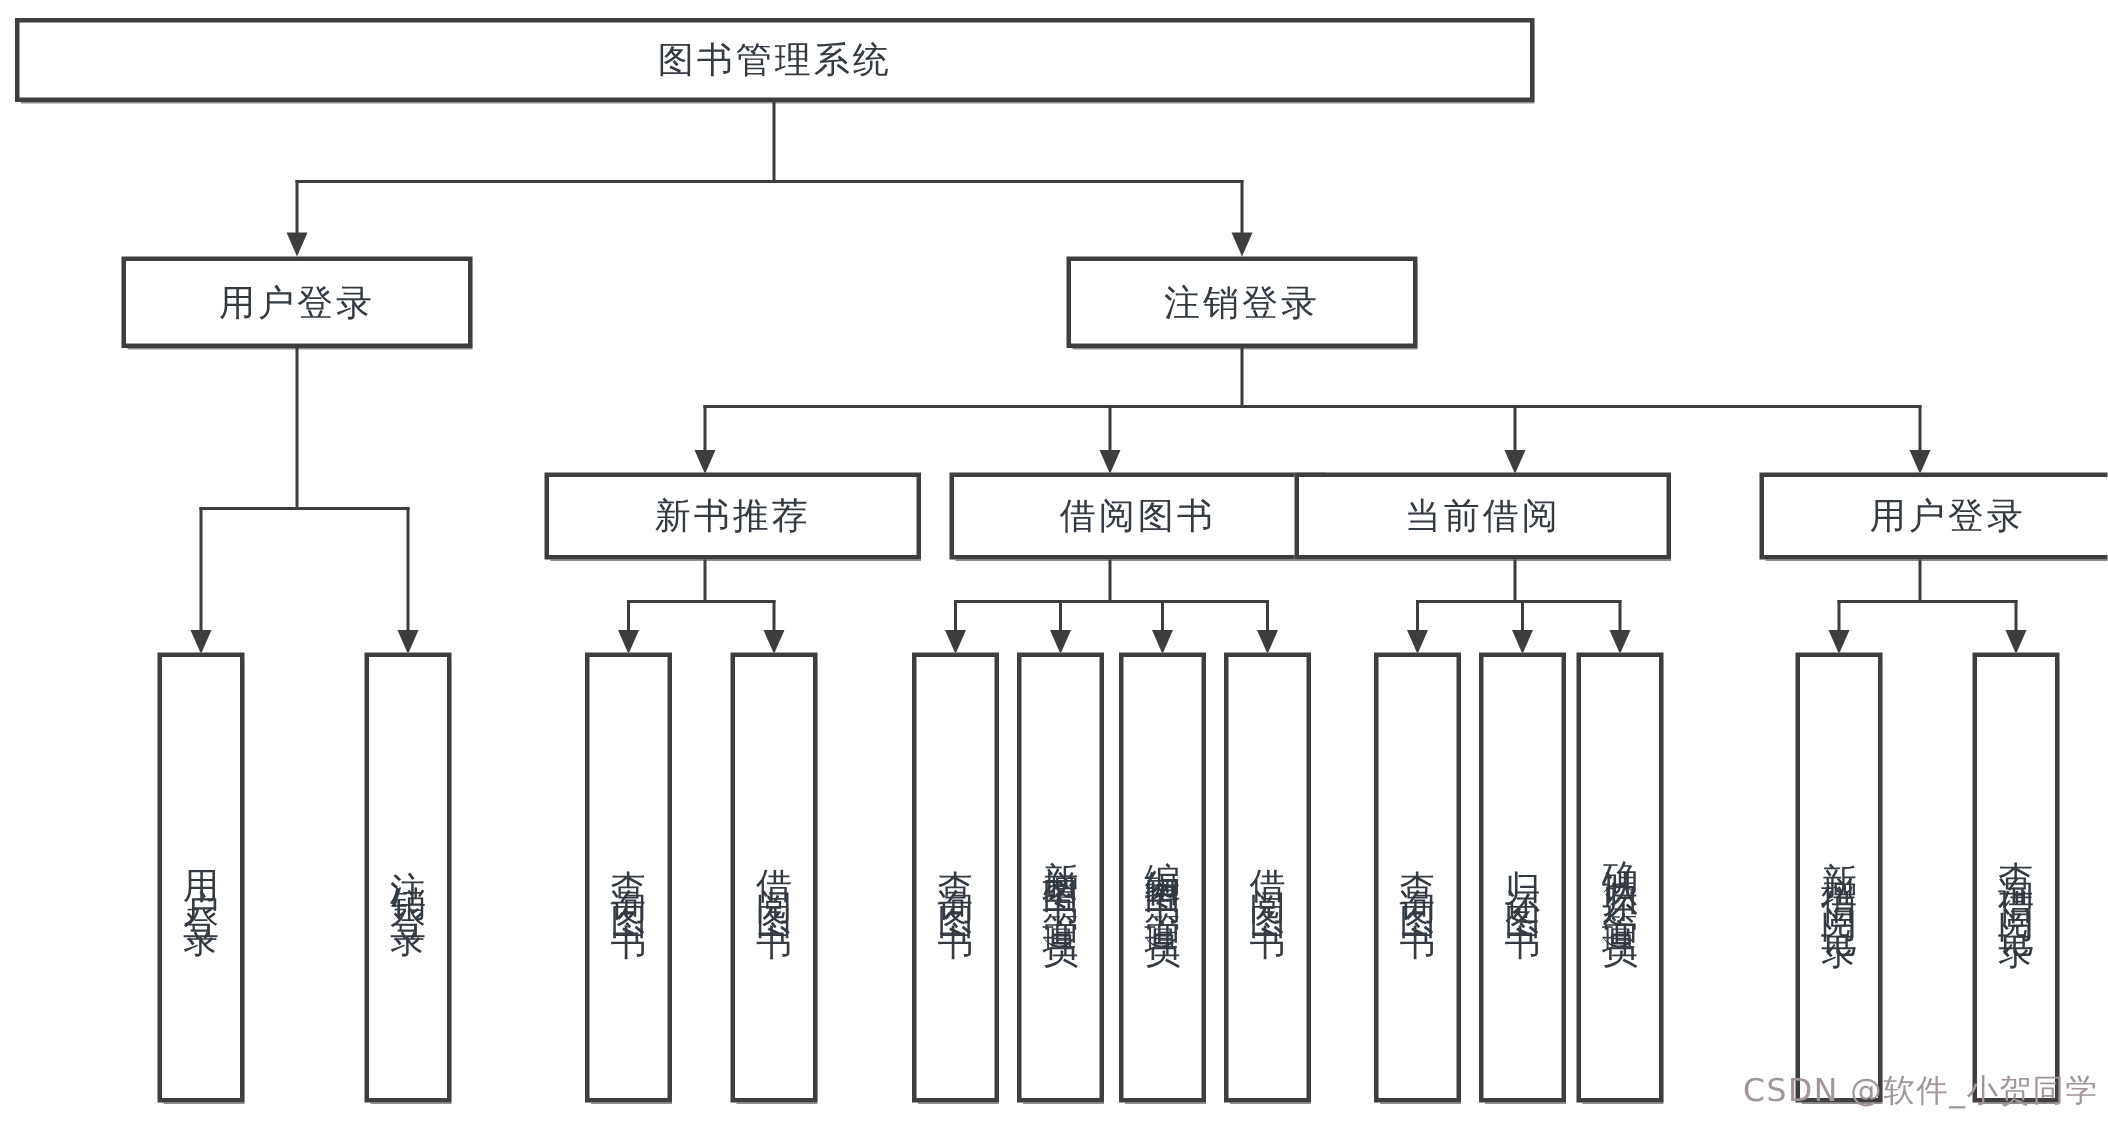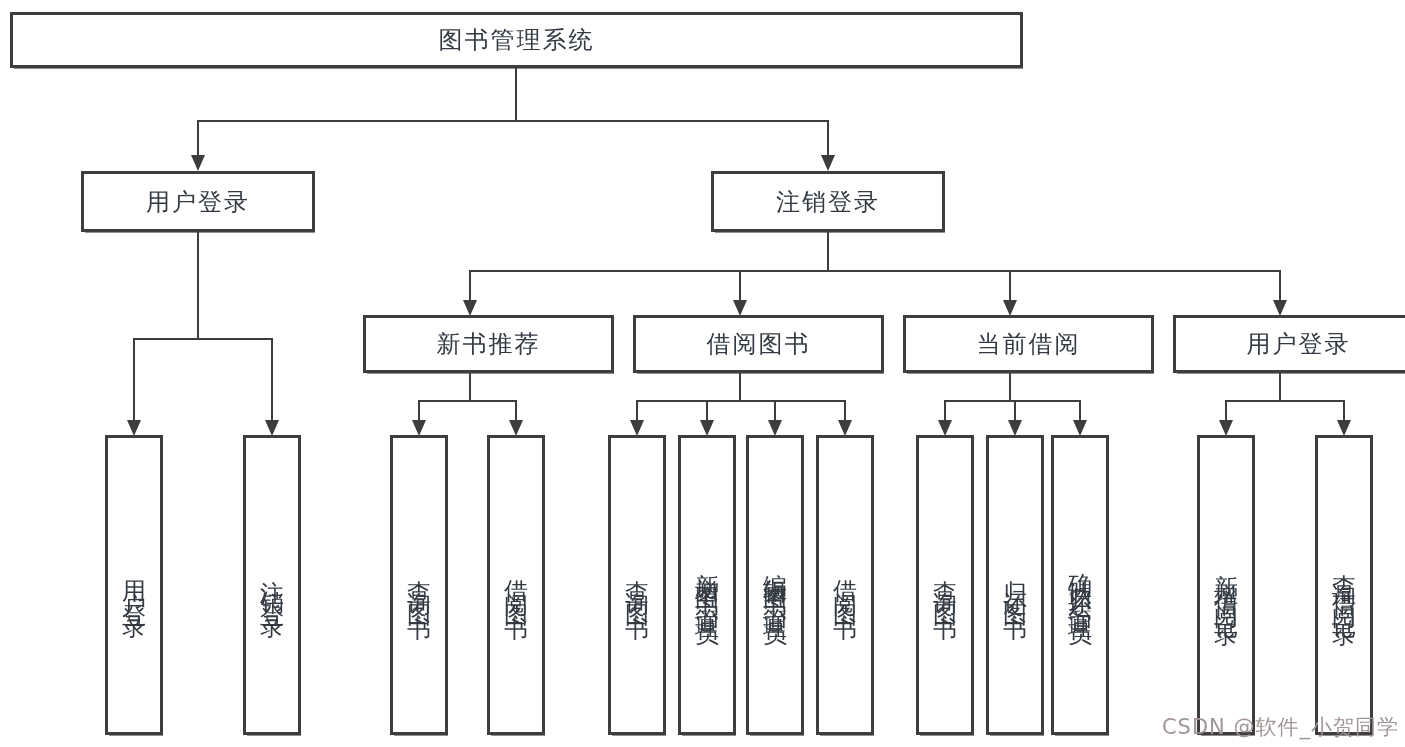--- a/index.html
+++ b/index.html
@@ -74,21 +74,21 @@
 <i class="ar" style="left:1003px;top:300px"></i>
 <i class="vl" style="left:1279px;top:270px;height:32px"></i>
 <i class="ar" style="left:1273px;top:300px"></i>
 
 <div class="box l3box" style="left:363px">
   <span>新书推荐</span>
 </div>
 <div class="box l3box" style="left:633px">
   <span>借阅图书</span>
 </div>
-<div class="box l3box" style="left:903px">
+<div class="box l3box" style="left:863px">
   <span>当前借阅</span>
 </div>
 <div class="box l3box" style="left:1173px">
   <span>用户登录</span>
 </div>
 
 <i class="vl" style="left:469px;top:373px;height:27px"></i>
 <i class="hl" style="left:418px;top:400px;width:99px"></i>
 <i class="vl" style="left:418px;top:400px;height:24px"></i>
 <i class="ar" style="left:412px;top:420px"></i>

